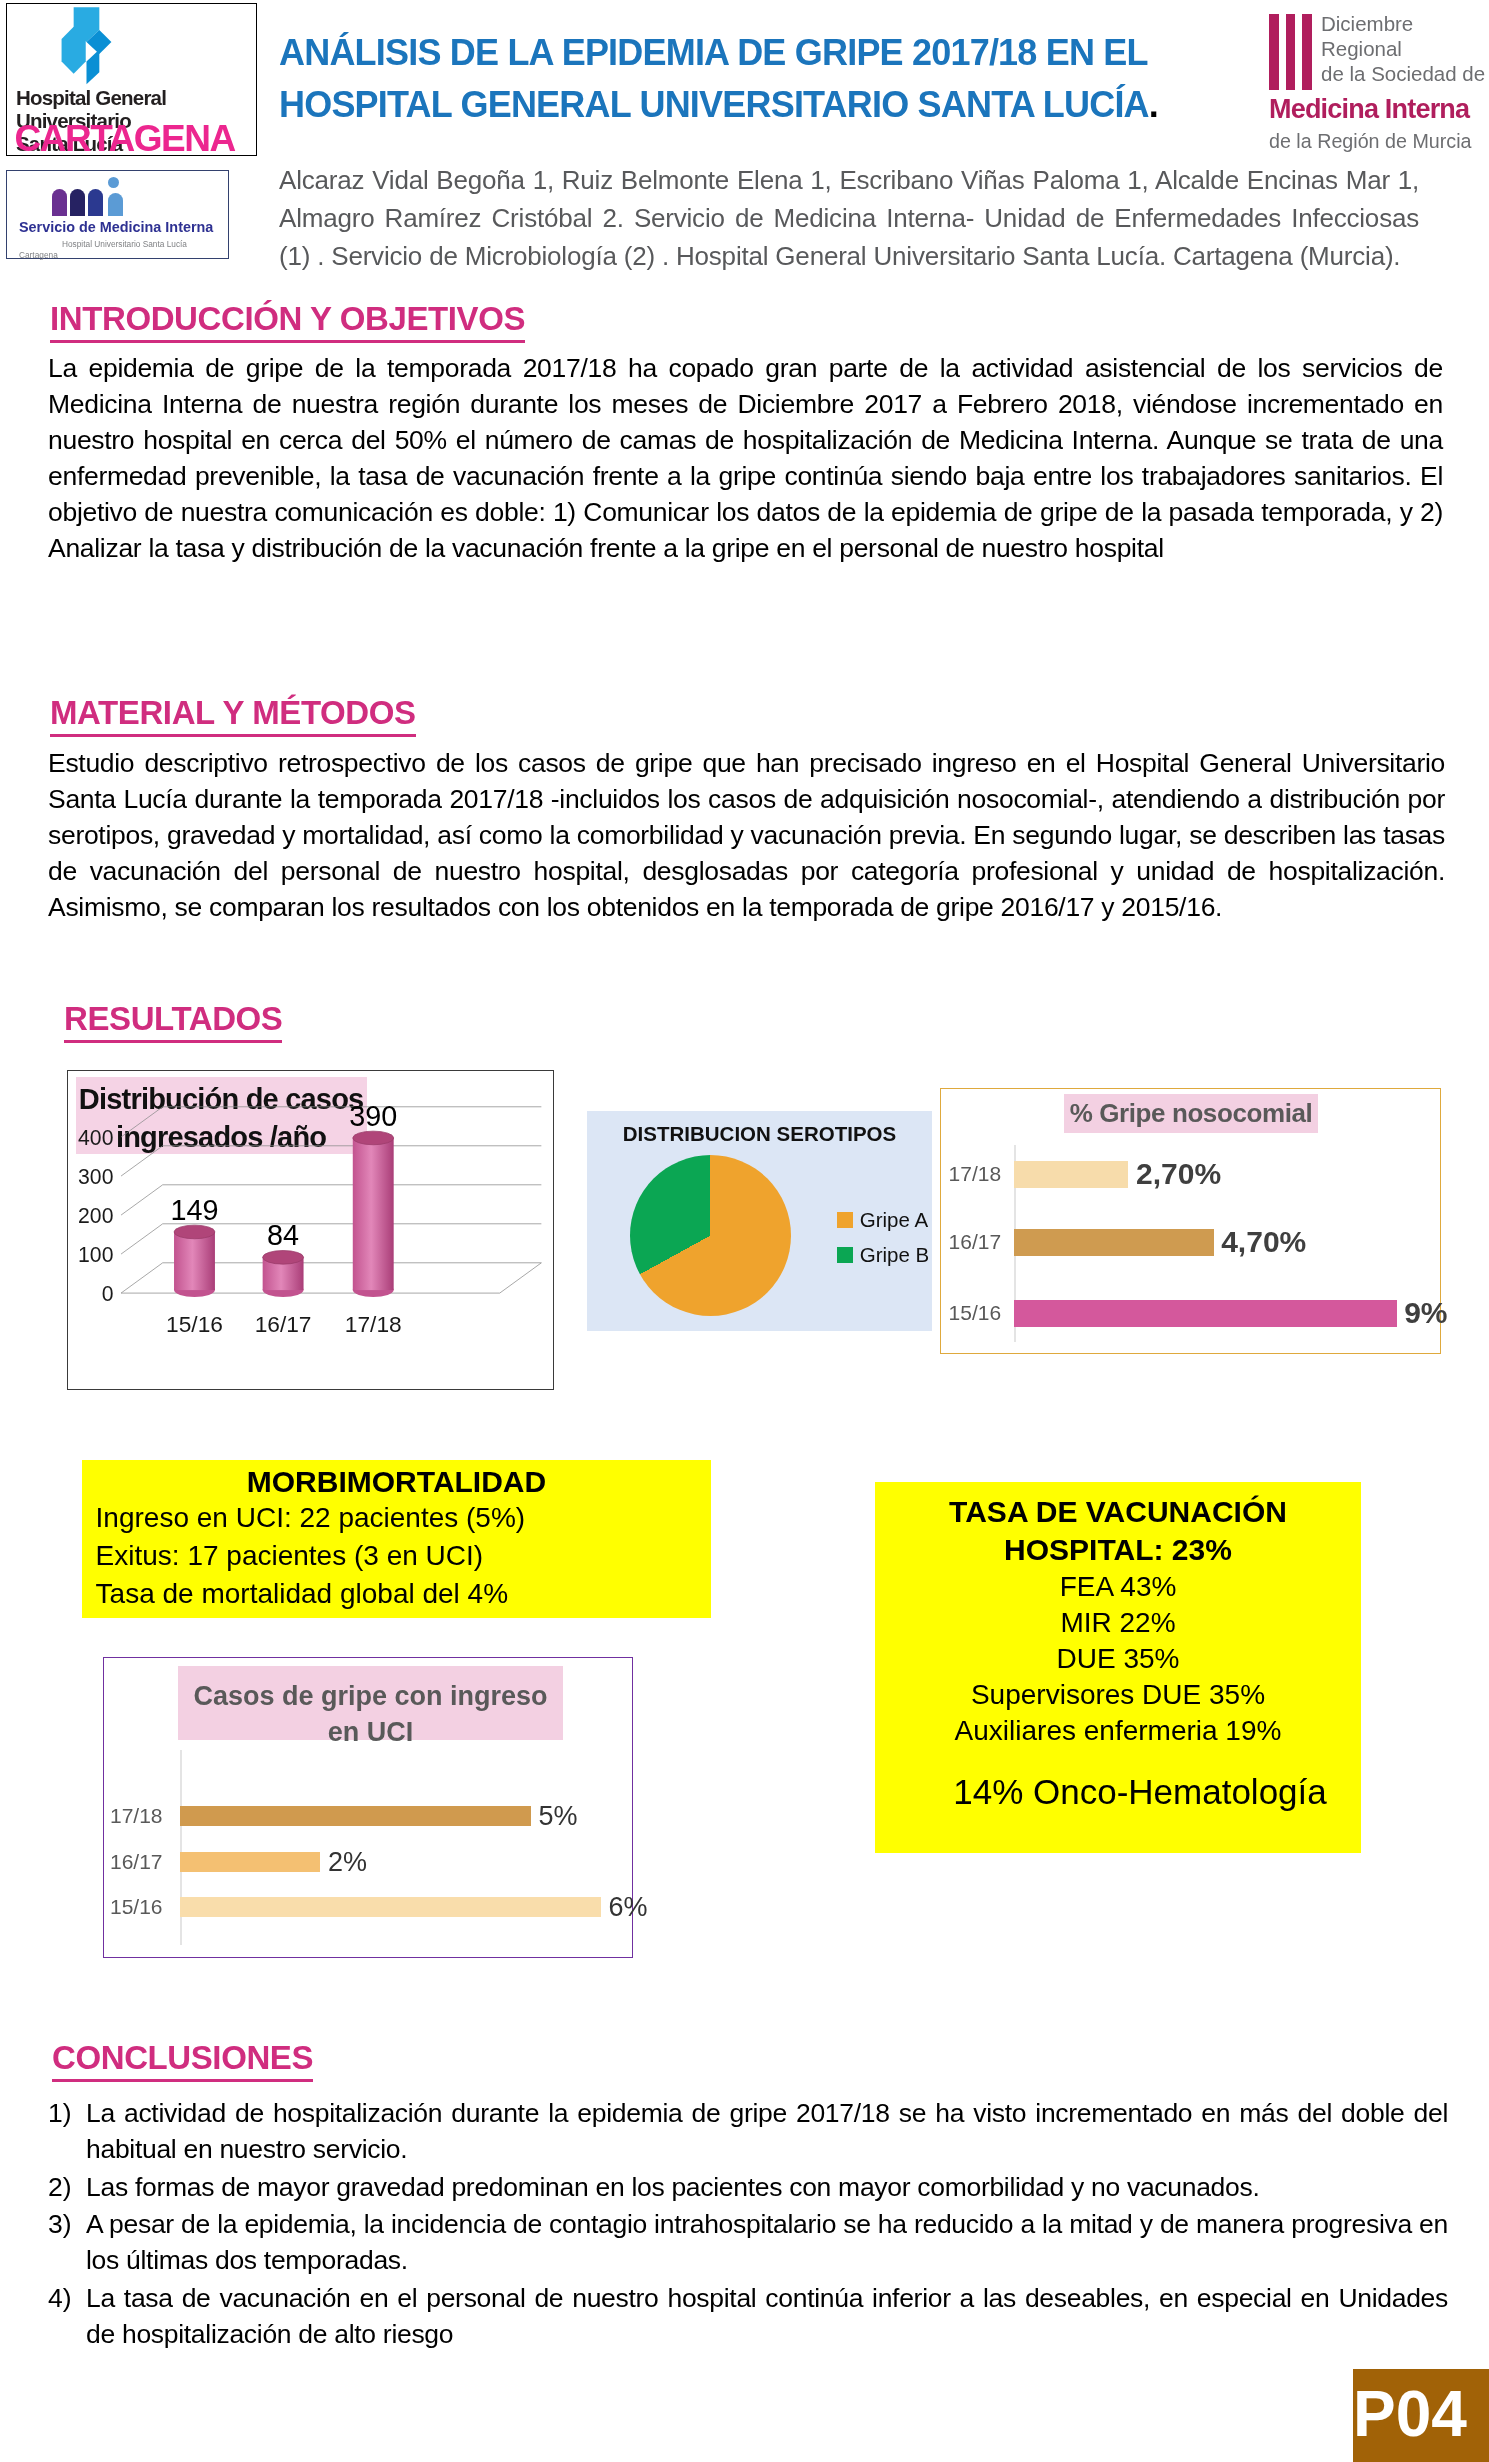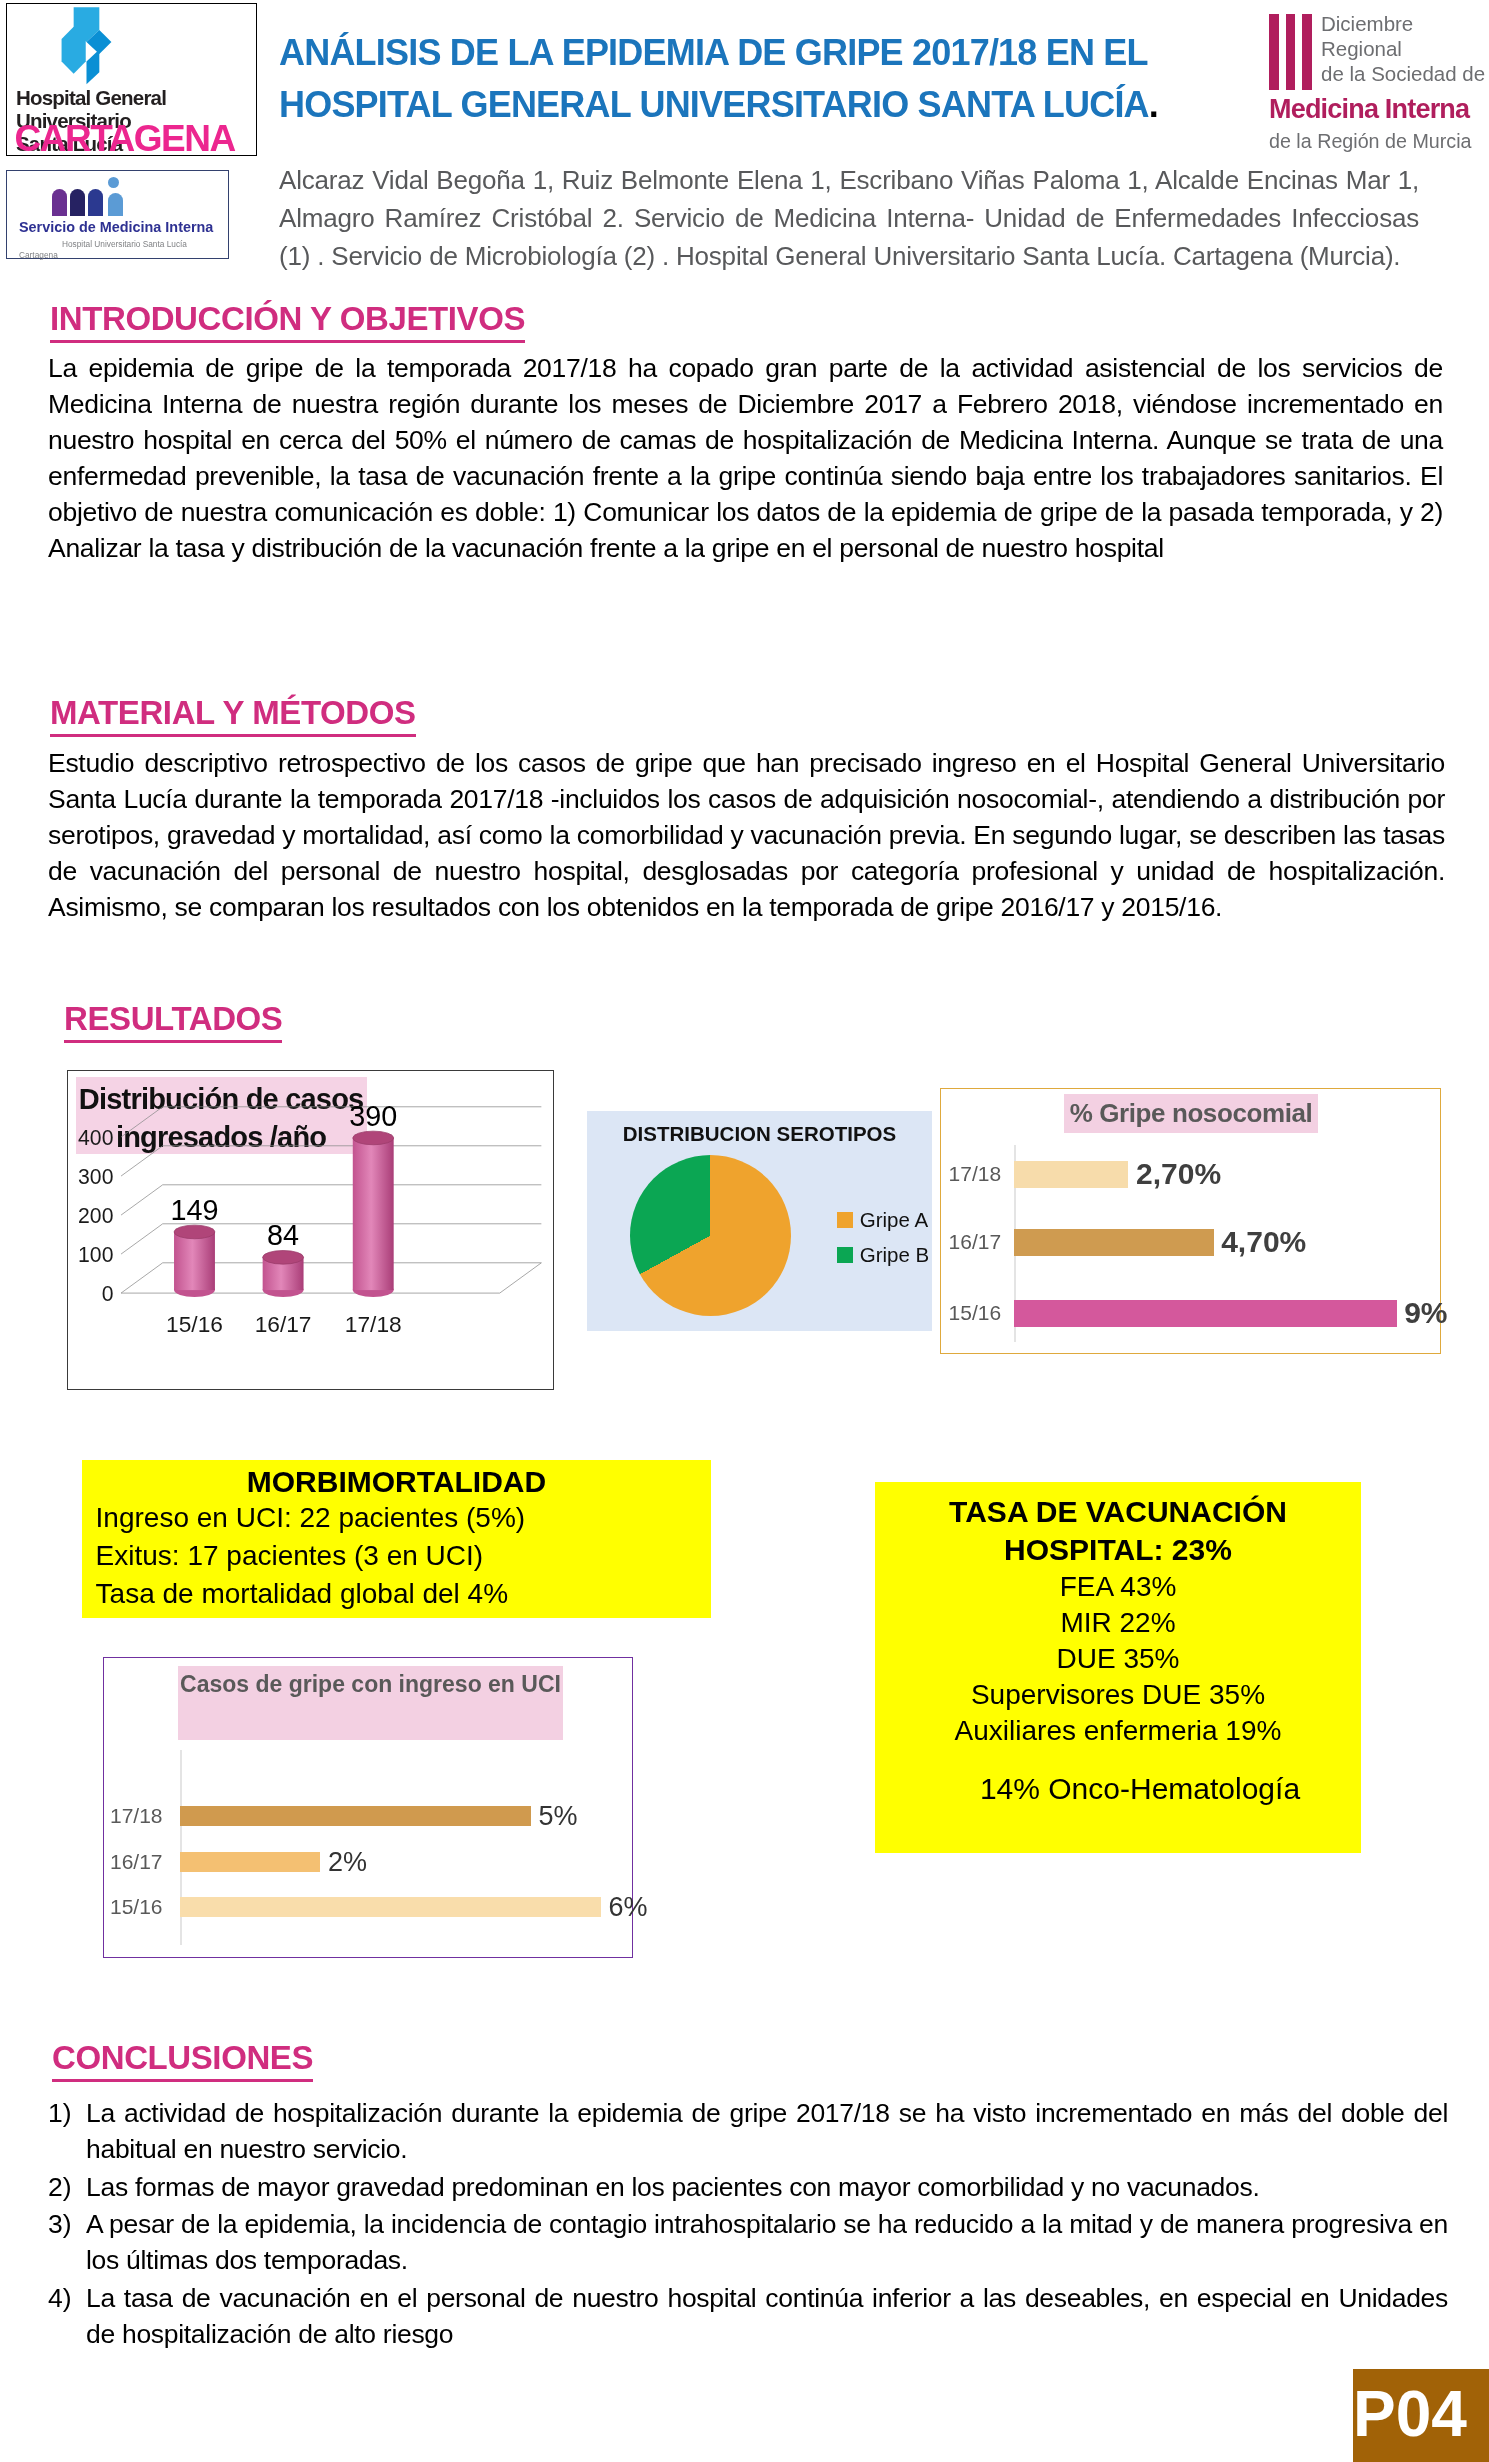--- a/index.html
+++ b/index.html
@@ -62,26 +62,26 @@
   .nos-bar{height:27px;flex:none;}
   .nos-val{font-size:30px;font-weight:bold;color:#3f3f3f;margin-left:7.6px;white-space:nowrap;}
 
   
   .ybox1{position:absolute;left:82px;top:1460px;width:629px;height:158px;background:#ffff00;}
   .ybox1-title{text-align:center;font-size:30px;font-weight:bold;padding-top:4.5px;}
   .ybox1-line{font-size:28px;padding-left:13.6px;line-height:38px;}
   .ybox2{position:absolute;left:875px;top:1482px;width:486px;height:371px;background:#ffff00;text-align:center;}
   .ybox2-t{font-size:30px;font-weight:bold;line-height:38px;}
   .ybox2-line{font-size:28px;line-height:36px;}
-  .ybox2-footer{font-size:30px;margin-top:23px;margin-left:44px;}
+  .ybox2-footer{font-size:35px;margin-top:23px;margin-left:44px;}
 
   
   .ucibox{position:absolute;left:103px;top:1657px;width:530px;height:301px;border:1.5px solid #7030a0;background:#fff;}
   .uci-title{position:absolute;left:74px;top:7.6px;width:385px;height:74px;background:#f3d0e2;
-             font-size:23px;font-weight:bold;color:#595959;text-align:center;line-height:36px;padding-top:0;}
+             font-size:27px;font-weight:bold;color:#595959;text-align:center;line-height:36px;padding-top:12px;}
   .uci-axis{position:absolute;left:76px;top:92px;bottom:12px;width:1.5px;background:#e4e4e4;}
   .uci-row{position:absolute;left:6px;width:491px;height:26px;display:flex;align-items:center;}
   .uci-cat{width:70px;flex:none;font-size:21px;color:#595959;}
   .uci-track{flex:1;display:flex;align-items:center;}
   .uci-bar{height:19.7px;flex:none;}
   .uci-val{font-size:27px;color:#333;margin-left:7.6px;white-space:nowrap;}
 
   
   .conc-list{position:absolute;left:48px;top:2095px;width:1400px;}
   .conc-item{display:flex;margin-bottom:1.5px;}

